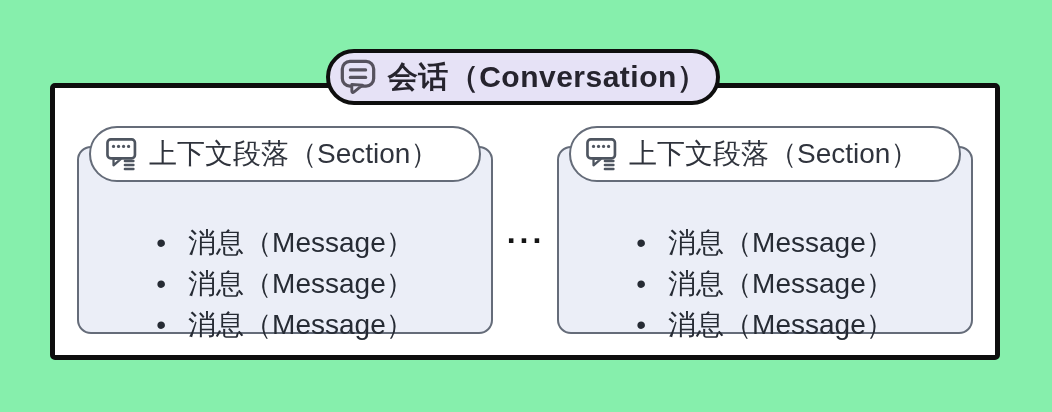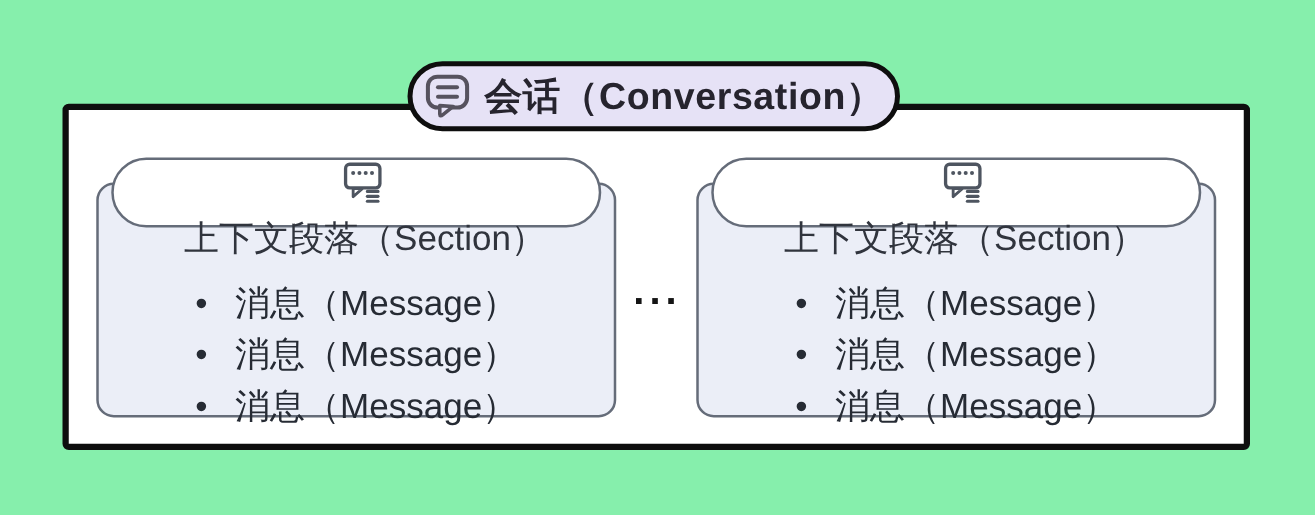--- a/index.html
+++ b/index.html
@@ -64,21 +64,20 @@
     left: 12px; right: 12px; top: 0;
     height: 56px;
     box-sizing: border-box;
     background: #ffffff;
     border: 2px solid #656c79;
     border-radius: 28px;
     display: flex;
     align-items: center;
     padding-left: 14px;
     gap: 8px;
-    flex-direction: column;
   }
   .section-header-label {
     font-size: 28px;
     font-weight: 400;
     color: #30343d;
     white-space: nowrap;
   }
   .message-list {
     position: absolute;
     top: 74px;

